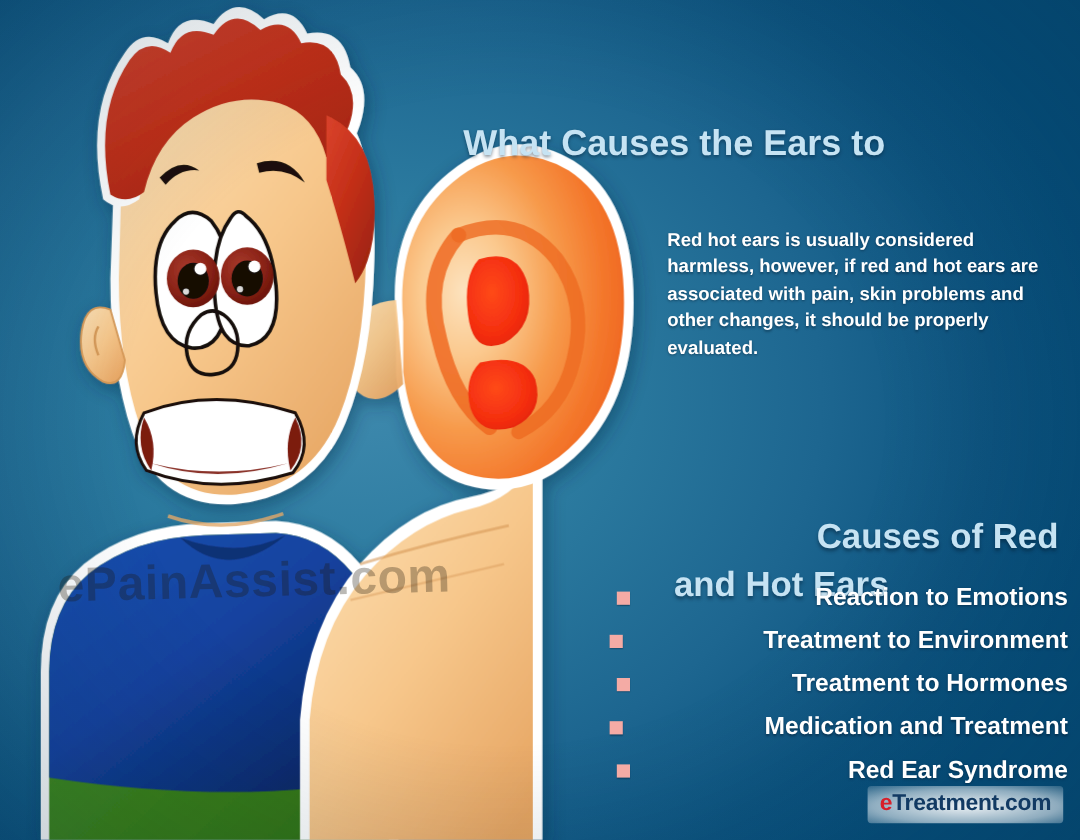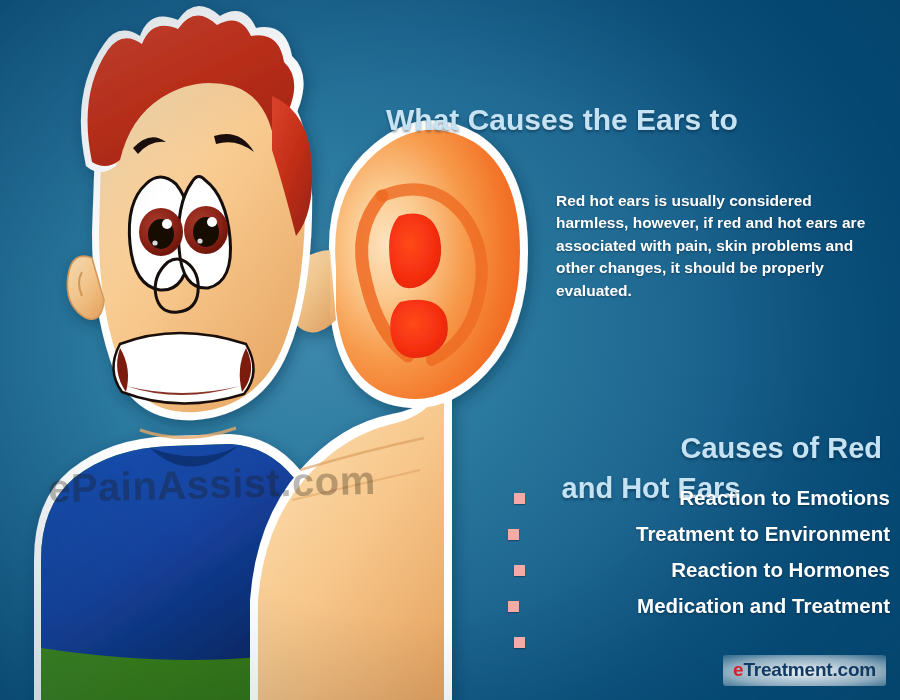--- a/index.html
+++ b/index.html
@@ -258,28 +258,29 @@
     <li>
       <span class="sq"></span>
       <span>Reaction to Emotions</span>
     </li>
     <li>
       <span class="sq"></span>
       <span>Treatment to Environment</span>
     </li>
     <li>
       <span class="sq"></span>
-      <span>Reaction to Hormones</span>
+      <span>Treatment to Hormones</span>
     </li>
     <li>
       <span class="sq"></span>
       <span>Medication and Treatment</span>
     </li>
     <li>
       <span class="sq"></span>
+      <span>Red Ear Syndrome</span>
     </li>
   </ul>
 
   <div class="logo">
     <span class="e">e</span><span>Treatment.com</span>
   </div>
 
 </div>
 
 </body></html>

